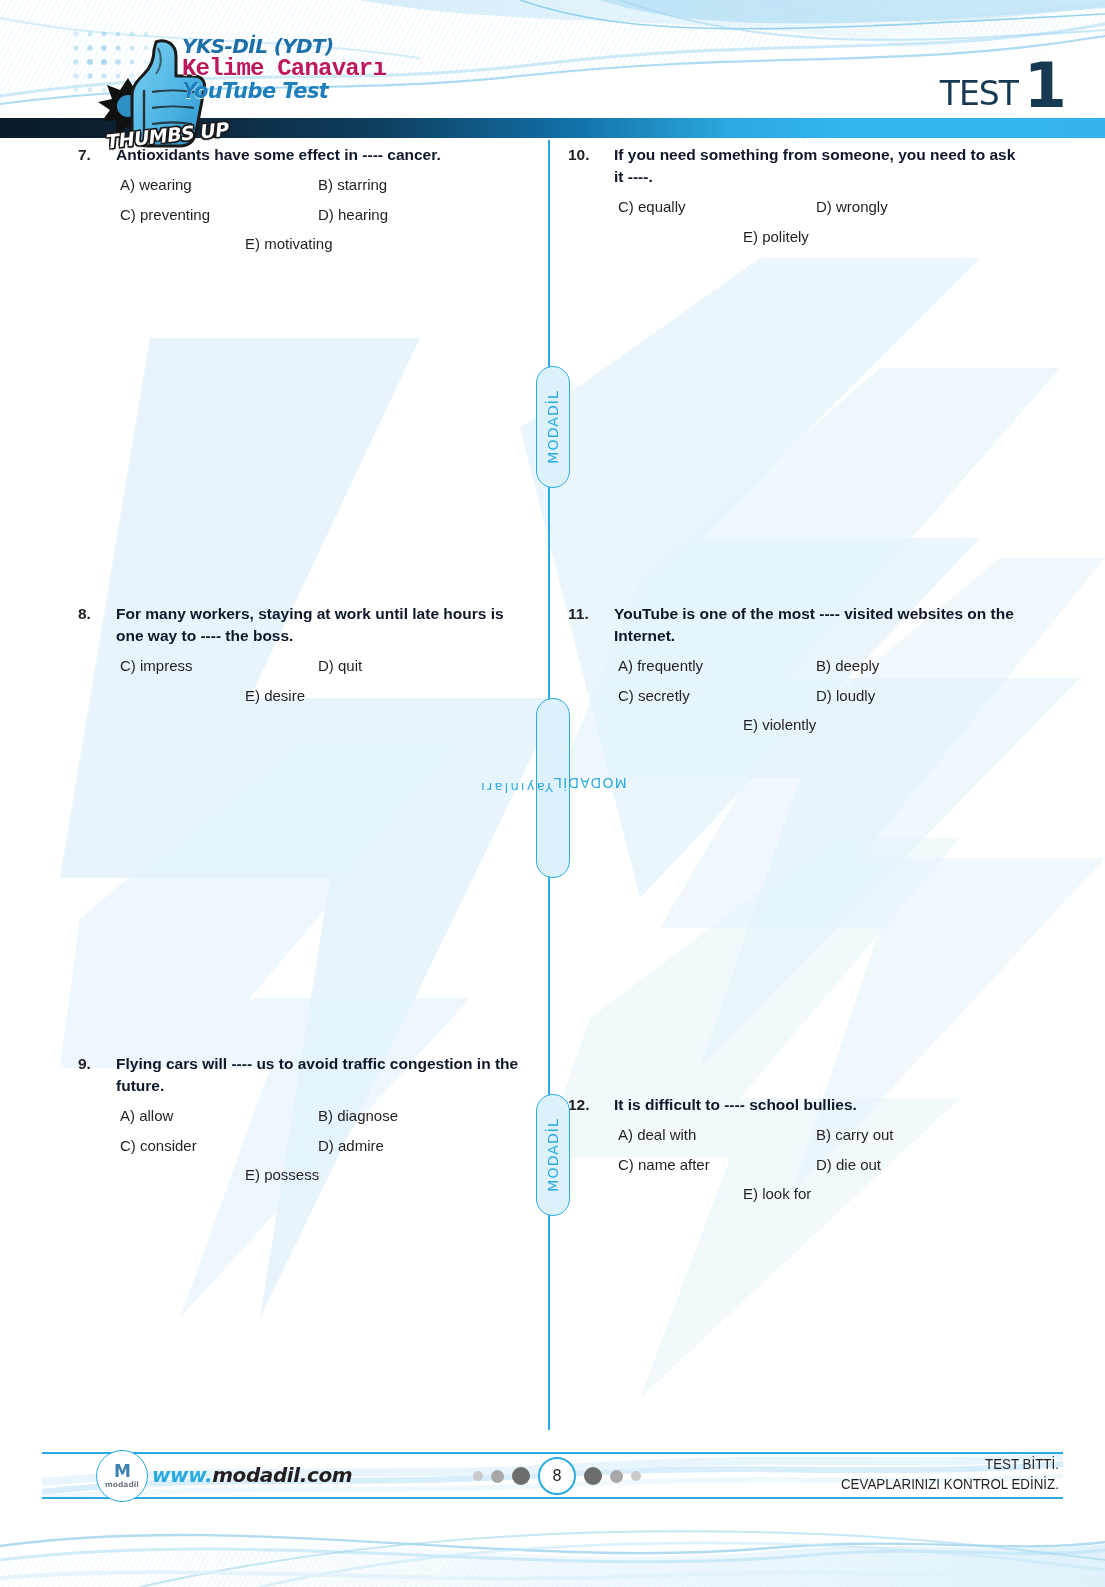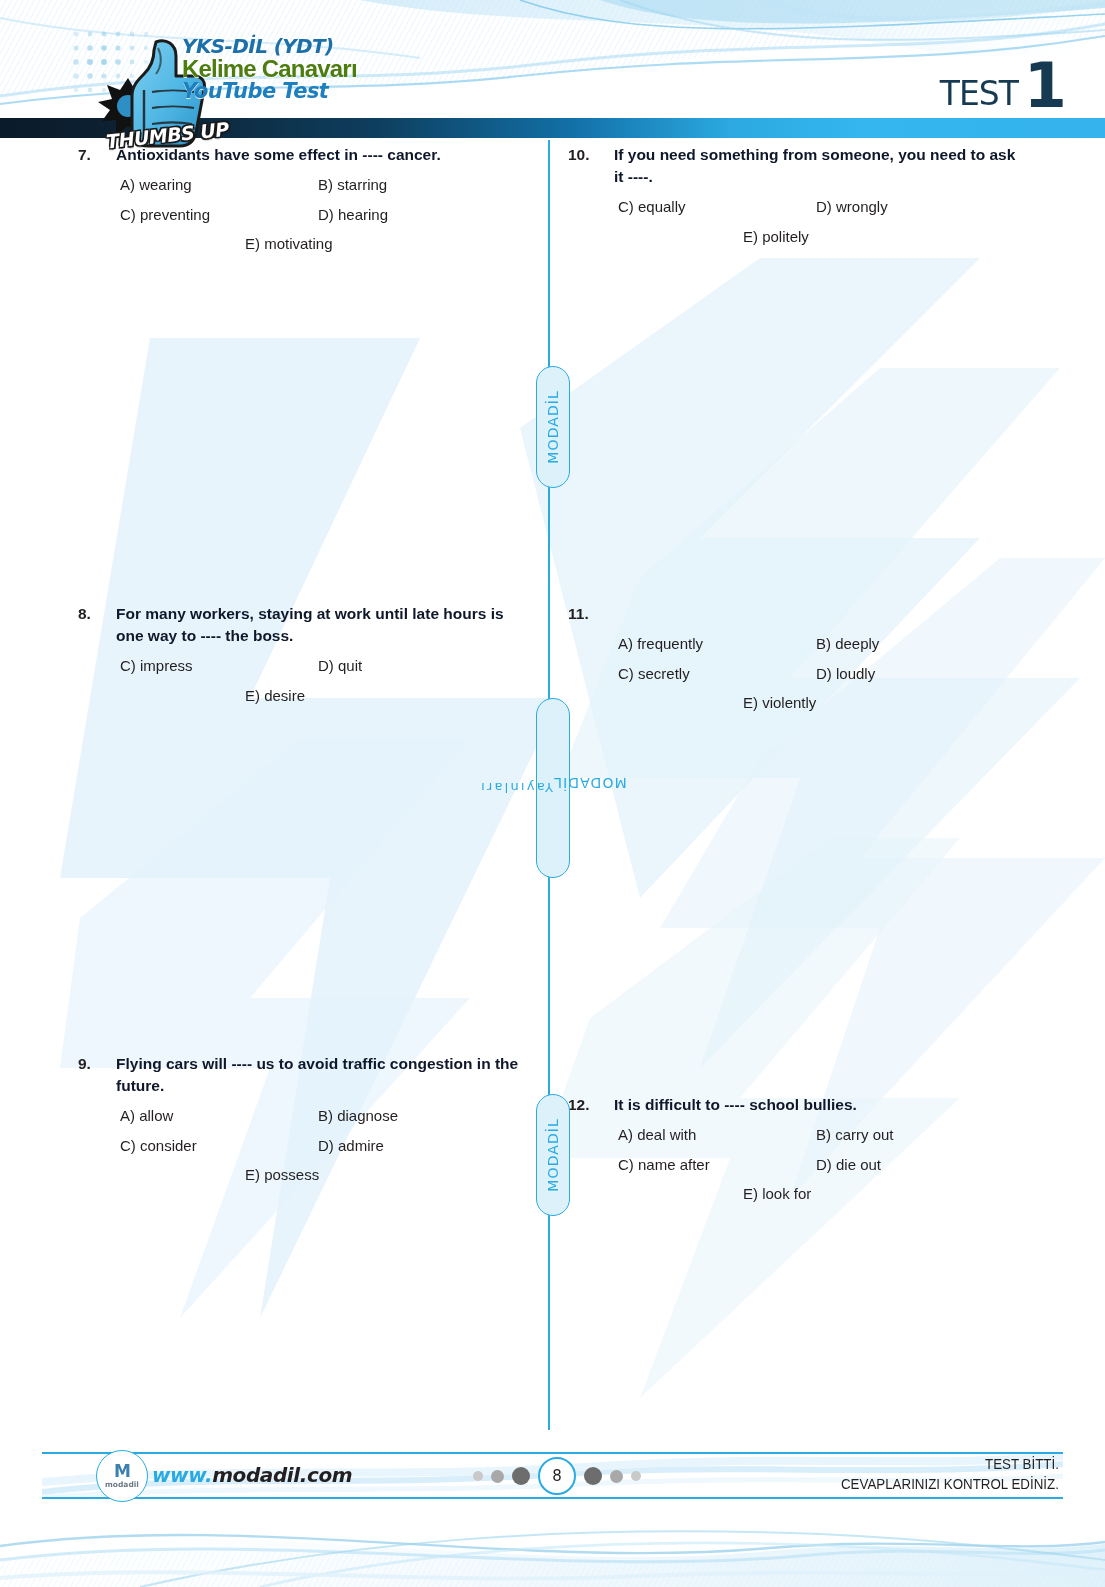--- a/index.html
+++ b/index.html
@@ -56,23 +56,23 @@
     white-space: nowrap;
   }
   .brand-lines { position: absolute; left: 112px; top: 8px; }
   .brand-l1 {
     font-family: "DejaVu Sans", sans-serif;
     font-size: 20px; font-weight: 700; font-style: italic;
     color: #1c6fa8; letter-spacing: -0.6px; line-height: 1.05;
     text-shadow: 0 1px 0 rgba(255,255,255,.8);
   }
   .brand-l2 {
-    font-family: Liberation Sans, sans-serif;
+    font-family: Liberation Mono, monospace;
     font-size: 24px; font-weight: 700;
-    color: #4d7c0f; letter-spacing: -0.8px; line-height: 1.05;
+    color: #be185d; letter-spacing: -0.8px; line-height: 1.05;
     margin-top: -1px;
     text-shadow: 0 1px 0 rgba(255,255,255,.8);
   }
   .brand-l3 {
     font-family: "DejaVu Sans", sans-serif;
     font-size: 21px; font-weight: 700; font-style: italic;
     color: #1d7fbe; letter-spacing: -0.6px; line-height: 1.05;
     margin-top: -1px;
     text-shadow: 0 1px 0 rgba(255,255,255,.8);
   }
@@ -458,20 +458,21 @@
           </div>
           <div class="opt-e-row">
             <div class="opt opt-e">E) politely</div>
           </div>
         </div>
       </div>
 
       <div class="q-block" style="top:465px;">
         <div class="q-head">
           <div class="q-num wide">11.</div>
+          <div class="q-text">YouTube is one of the most ---- visited websites on the Internet.</div>
         </div>
         <div class="opts ind-right">
           <div class="opt-row">
             <div class="opt opt-a">A) frequently</div>
             <div class="opt">B) deeply</div>
           </div>
           <div class="opt-row">
             <div class="opt opt-a">C) secretly</div>
             <div class="opt">D) loudly</div>
           </div>

